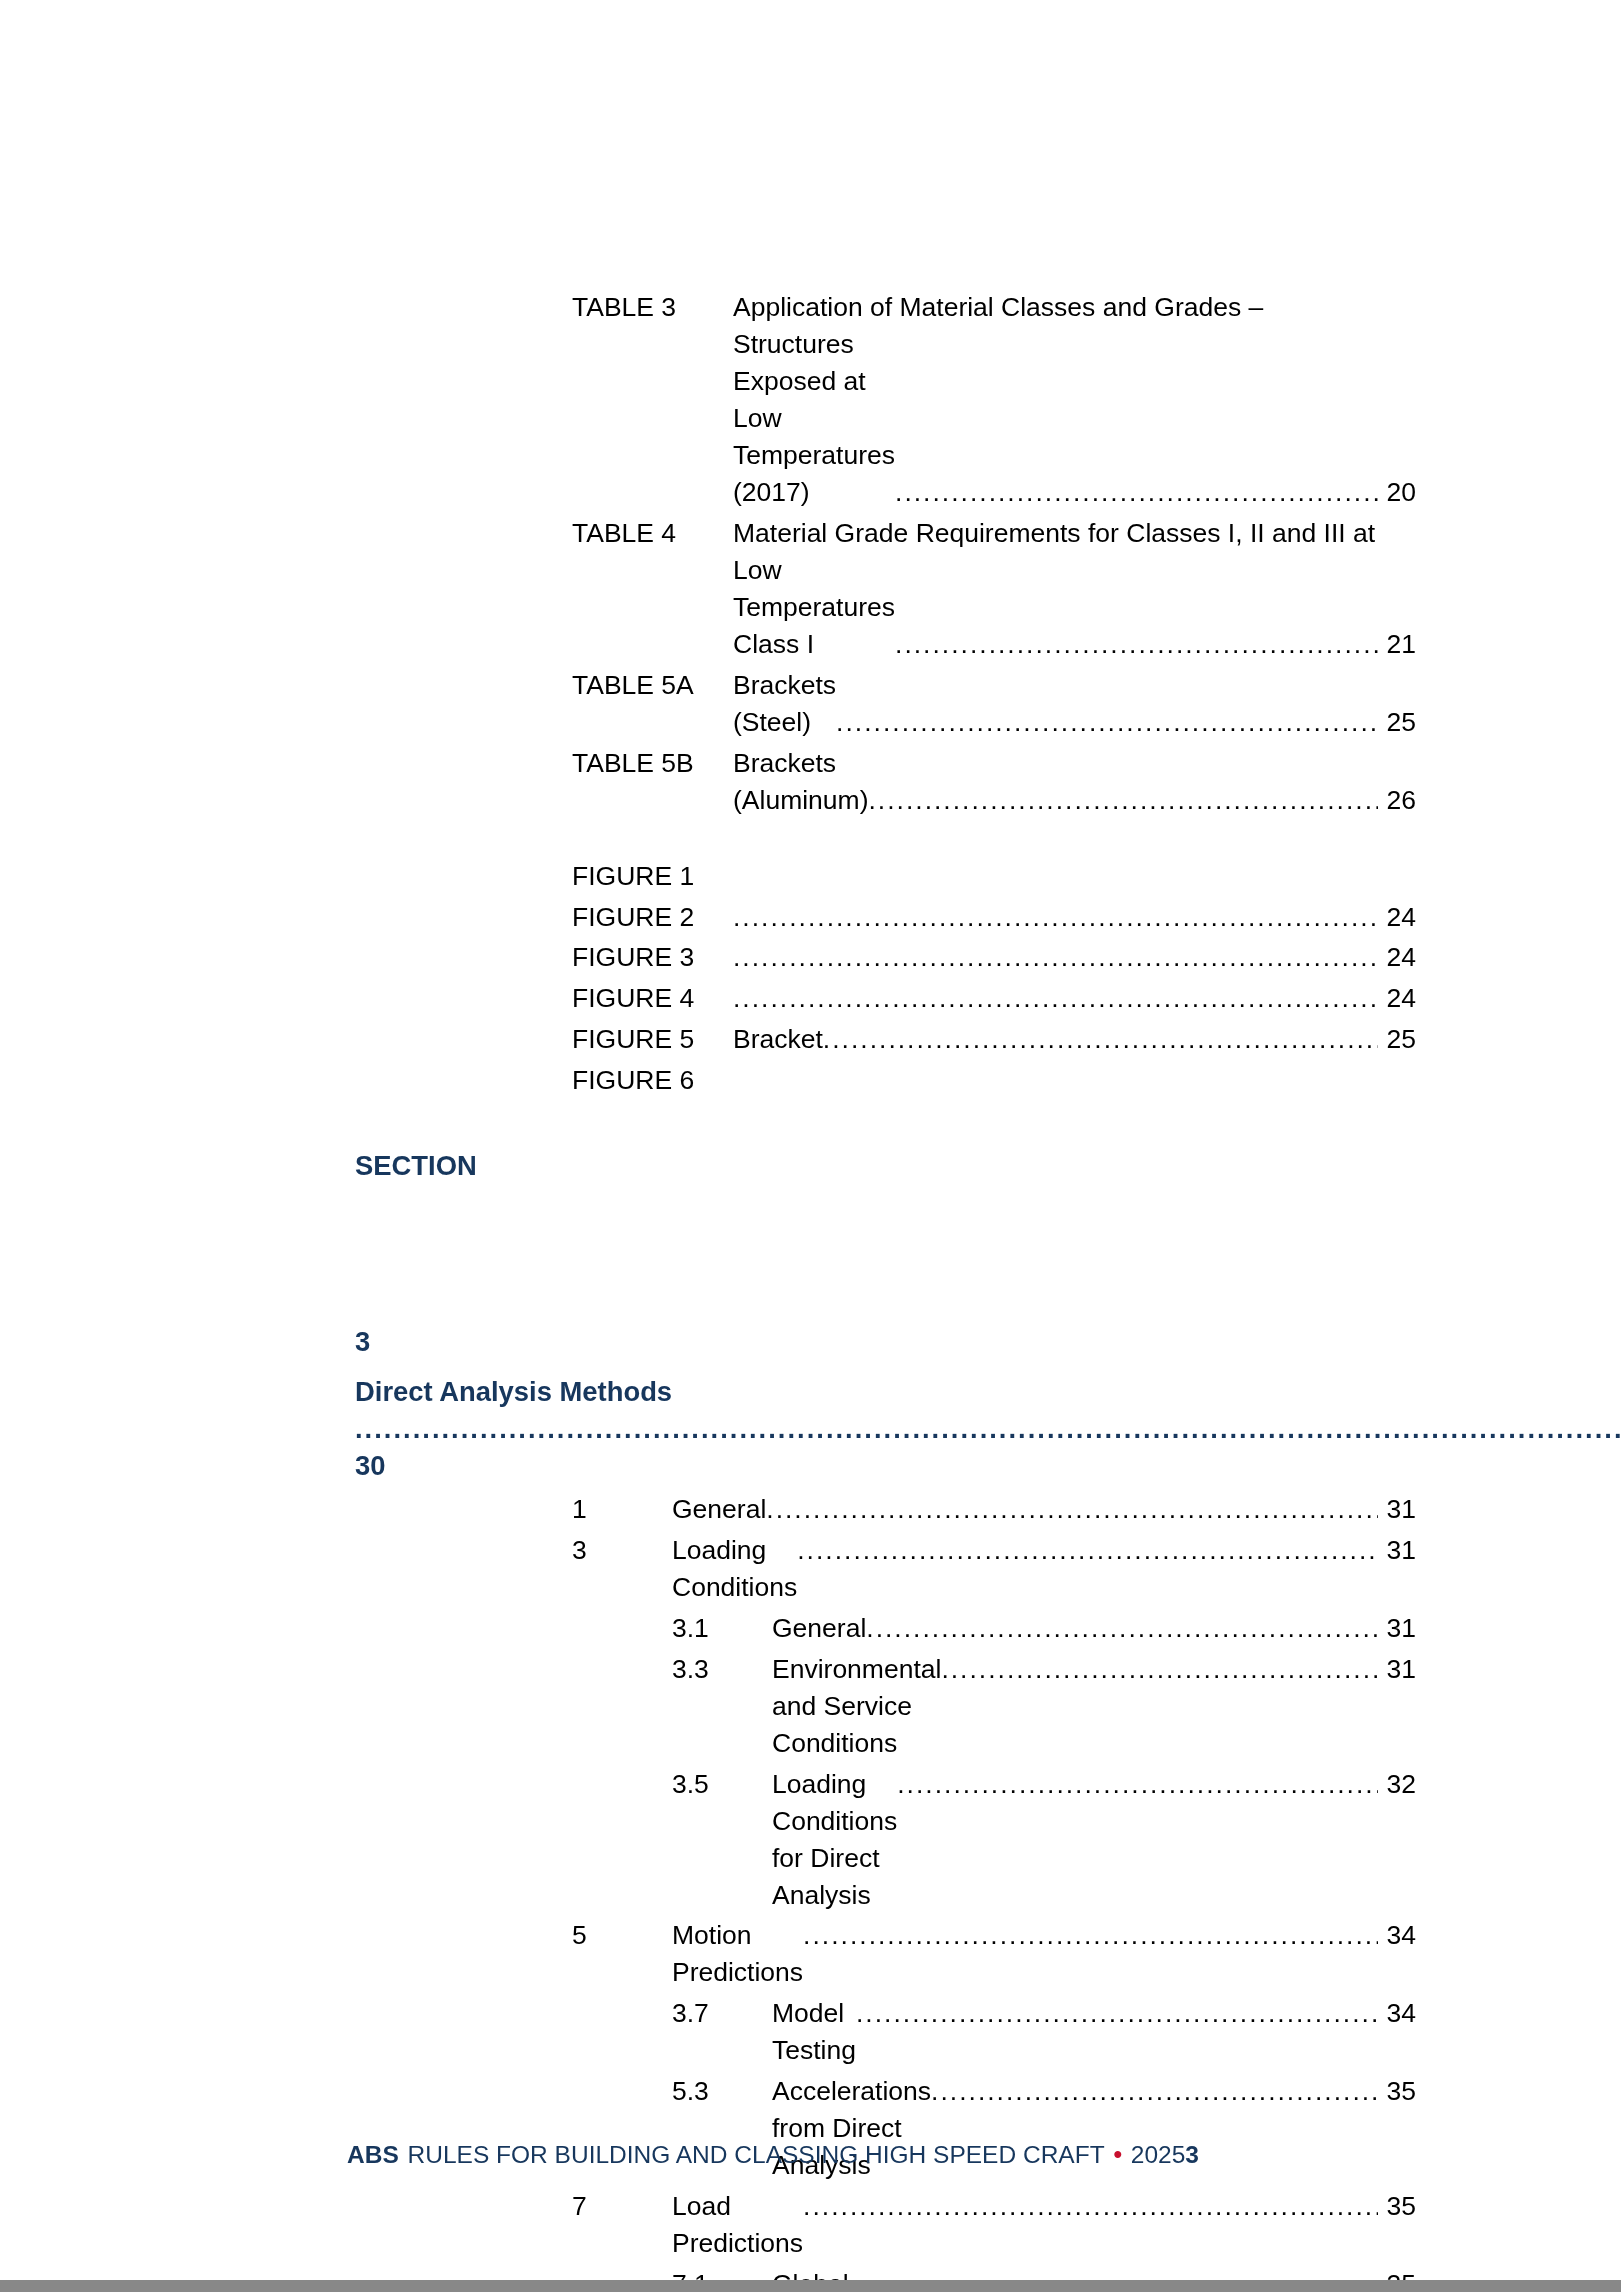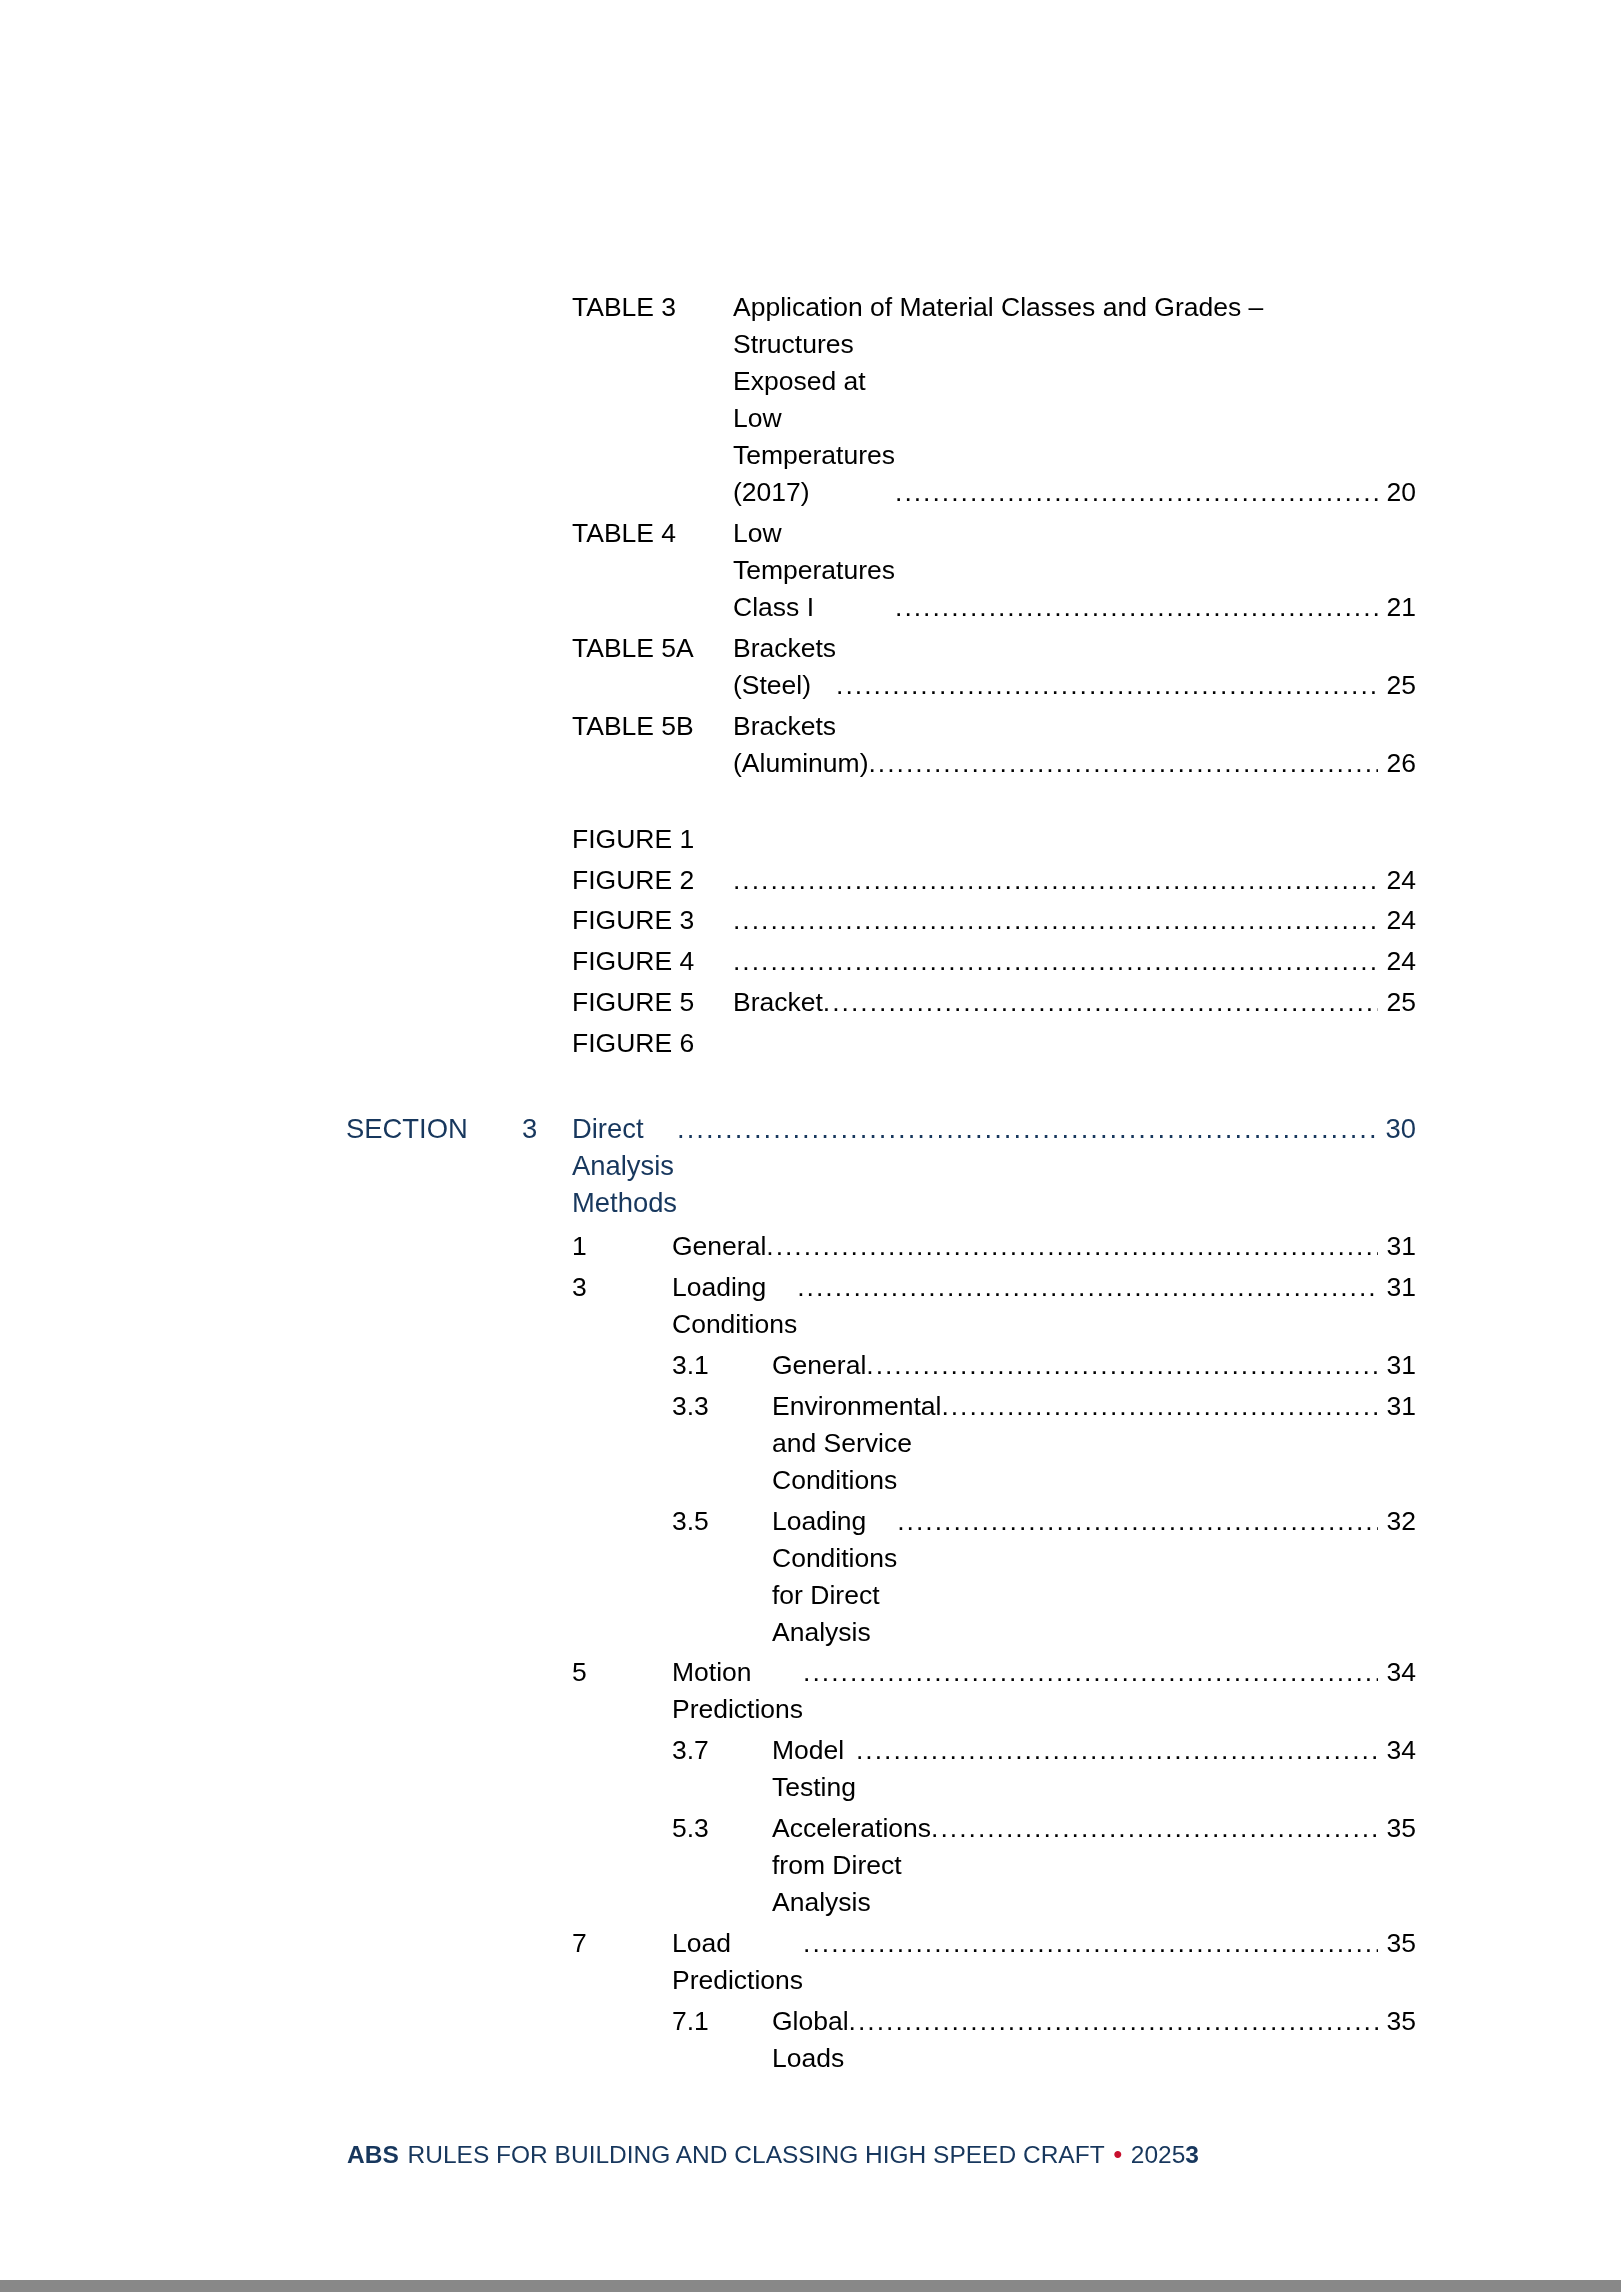--- a/index.html
+++ b/index.html
@@ -45,24 +45,25 @@
   .tlabel{flex:0 0 161px;}
   .tdesc{flex:1 1 auto;display:flex;flex-direction:column;min-width:0;}
   .tline{display:flex;align-items:flex-end;}
   .it{font-style:italic;}
   
   .l1item{padding-left:226px;}
   .l2item{padding-left:326px;}
   .inum{flex:0 0 100px;}
   
   .sec-head{
-    font-weight:normal;
+    font-weight:bold;
     color:var(--navy);
     font-size:27.4px;
     margin-bottom:6.9px;
+    flex-direction:column;
   }
   .c-label{flex:0 0 176px;}
   .c-num{flex:0 0 50px;}
   
   #front-figures{margin-top:39px;}
   .section-block.s0{margin-top:48px;}
   
   .footer{
     position:absolute;
     left:130px;right:205px;top:2140px;
@@ -93,20 +94,23 @@
             <span class="tline">
               <span>Structures Exposed at Low Temperatures (2017)</span>
               <span class="leader"></span>
               <span class="pg">20</span>
             </span>
           </span>
         </div>
         <div class="trow t-table">
           <span class="tlabel">TABLE 4</span>
           <span class="tdesc">
+            <span class="tline">
+              <span>Material Grade Requirements for Classes I, II and III at</span>
+            </span>
             <span class="tline">
               <span>Low Temperatures Class I</span>
               <span class="leader"></span>
               <span class="pg">21</span>
             </span>
           </span>
         </div>
         <div class="trow t-table">
           <span class="tlabel">TABLE 5A</span>
           <span class="tdesc">

